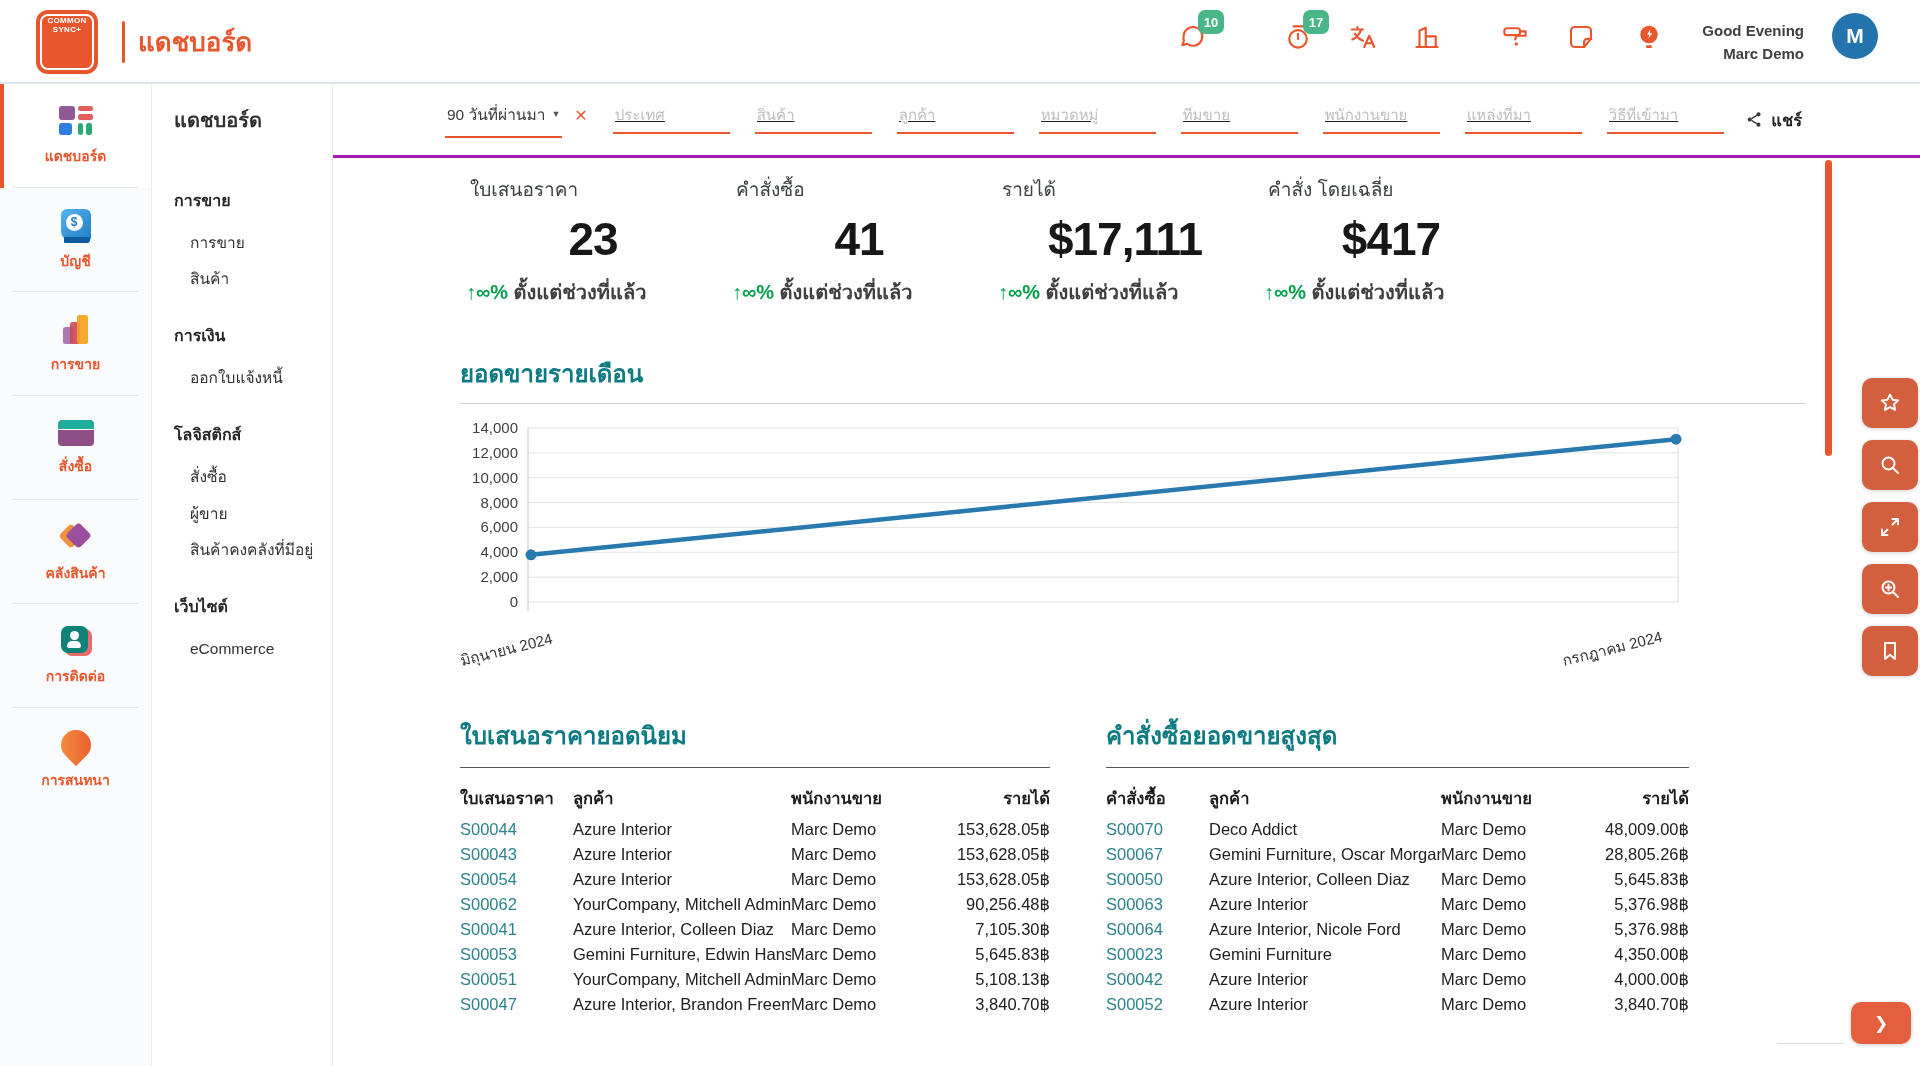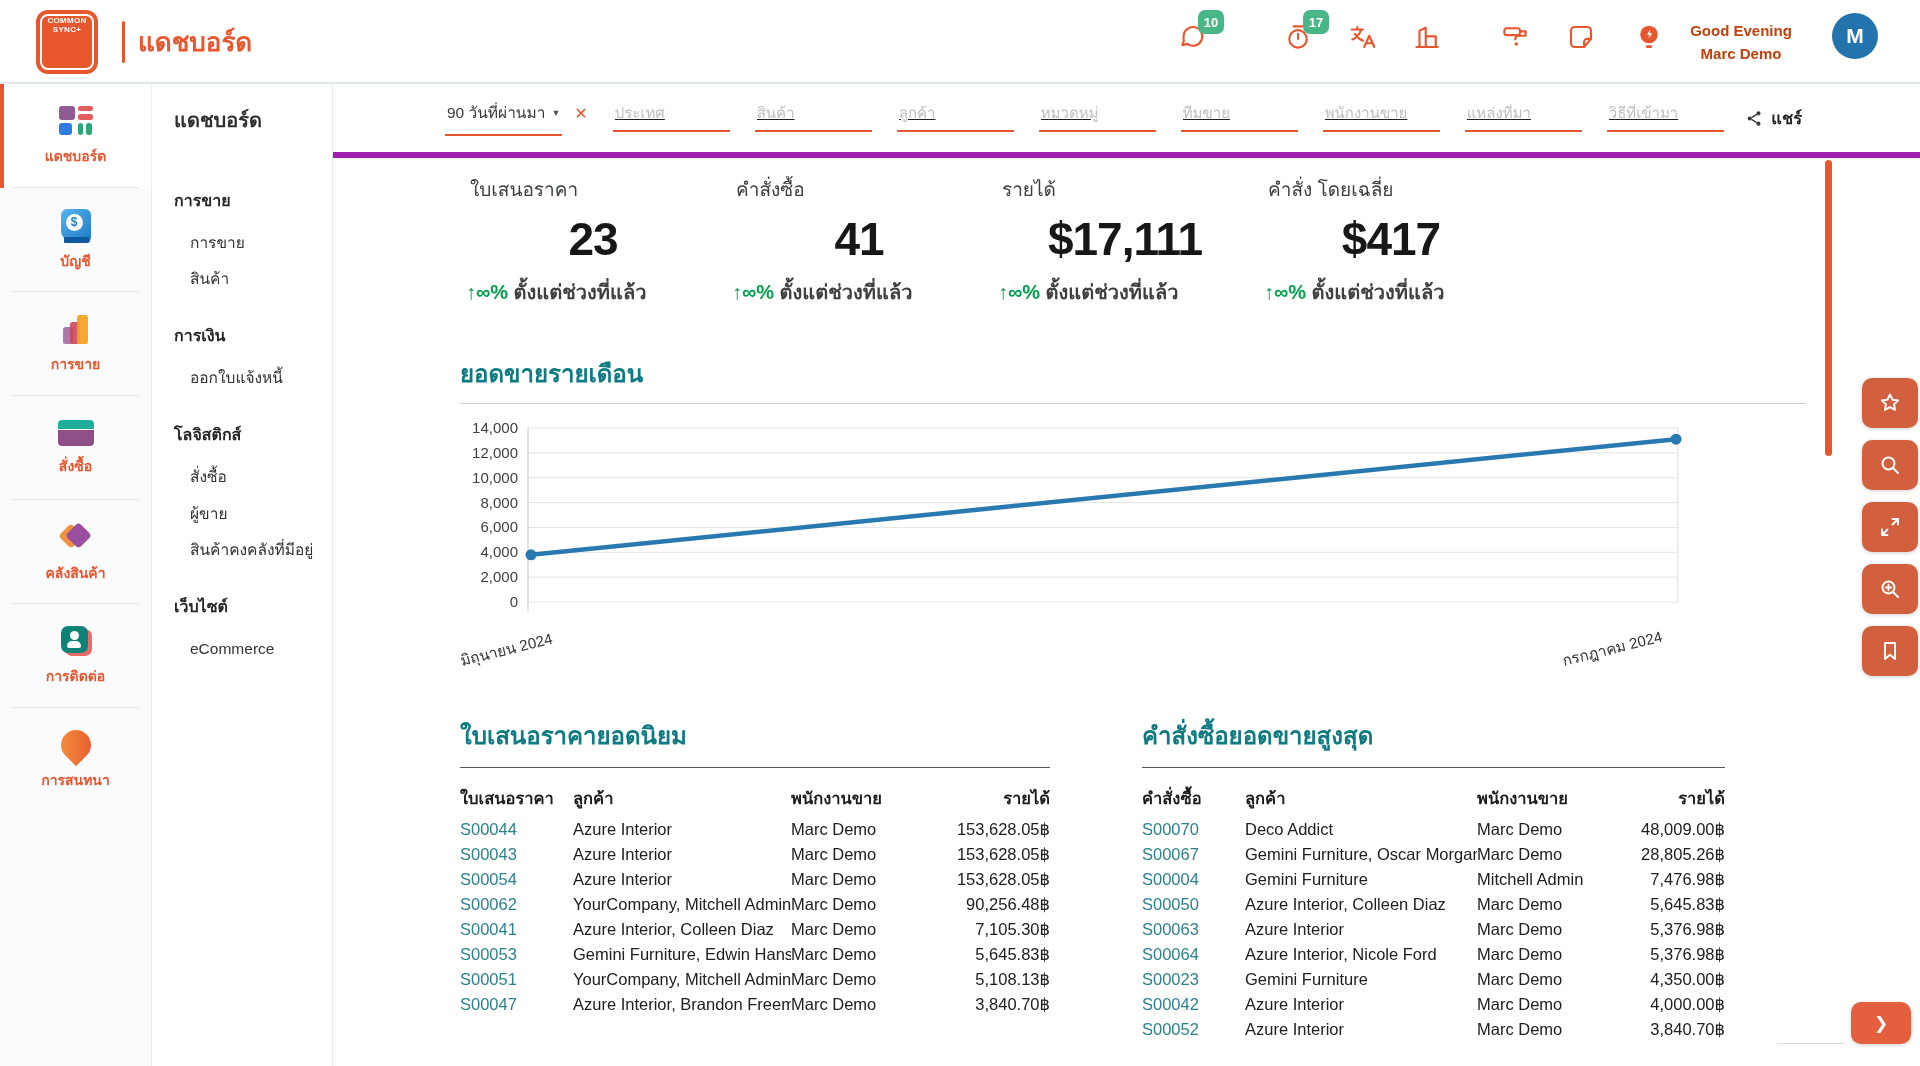--- a/index.html
+++ b/index.html
@@ -16,22 +16,22 @@
   .logo-inner span { color:#fff; font-size:8px; font-weight:bold; letter-spacing:.3px; line-height:1.15; }
   .logo-divider { position:absolute; left:122px; top:21px; width:3px; height:42px; background:#e8562e; border-radius:2px; }
   .app-title { position:absolute; left:138px; top:0; height:84px; line-height:84px;
     font-size:26px; font-weight:bold; color:#e8562e; }
   .hicon { position:absolute; top:22px; width:30px; height:30px; cursor:pointer; }
   .hicon svg { width:30px; height:30px; stroke:#e8562e; fill:none; stroke-width:1.7;
     stroke-linecap:round; stroke-linejoin:round; }
   .badge { position:absolute; top:-12px; right:-16px; min-width:26px; height:24px; padding:0 5px;
     background:#49b688; color:#fff; font-size:13px; font-weight:bold; border-radius:7px;
     display:flex; align-items:center; justify-content:center; }
-  .greeting { position:absolute; left:1678px; top:19px; width:126px; text-align:center;
-    color:#c2410c; font-size:15px; font-weight:bold; line-height:1.55; }
+  .greeting { position:absolute; left:1678px; top:19px; width:126px; text-align:right;
+    color:#404040; font-size:15px; font-weight:bold; line-height:1.55; }
   .avatar { position:absolute; left:1832px; top:13px; width:46px; height:46px; border-radius:50%;
     background:#2374ac; color:#fff; font-size:21px; font-weight:bold;
     display:flex; align-items:center; justify-content:center; cursor:pointer; }
 
   
   .rail { position:absolute; left:0; top:84px; width:152px; height:982px; background:#fafbfc;
     border-right:1px solid #ebedef; z-index:4; }
   .rail-item { position:relative; height:104px; display:flex; flex-direction:column;
     align-items:center; justify-content:center; gap:9px; cursor:pointer; }
   .rail-item::after { content:""; position:absolute; left:12px; right:12px; bottom:0; height:1px; background:#e4e6e8; }
@@ -74,21 +74,21 @@
   .submenu { position:absolute; left:152px; top:84px; width:181px; height:982px; background:#fff;
     border-right:1px solid #e9e9e9; z-index:3; }
   .page-title { padding:20px 0 0 22px; font-size:20px; font-weight:bold; color:#2f2f2f; }
   .menu { margin-top:52px; padding-left:22px; }
   .menu-group { margin-bottom:34px; }
   .menu-header { font-size:16px; font-weight:bold; color:#262626; margin-bottom:20px; }
   .menu-item { font-size:15.5px; color:#333; padding-left:16px; margin-bottom:16px; cursor:pointer; line-height:1.3; }
 
   
   .main { position:absolute; left:333px; top:84px; width:1587px; height:982px; background:#fff; }
-  .filter-row { height:74px; border-bottom:6px solid #a21caf; display:flex; align-items:center; padding-left:112px; }
+  .filter-row { height:74px; border-bottom:3px solid #a21caf; display:flex; align-items:center; padding-left:112px; }
   .active-filter { display:flex; align-items:center; gap:6px; border-bottom:2px solid #e8562e;
     padding:0 2px 9px 2px; cursor:pointer; }
   .active-filter .txt { font-size:15.5px; color:#3a3a3a; }
   .active-filter .caret { font-size:9px; color:#555; }
   .clear-x { color:#e8562e; font-size:16px; font-weight:bold; margin:0 0 9px 12px; cursor:pointer; }
   .filter-inputs { display:flex;text-decoration:underline; }
   .filter-inputs input { width:117px; margin-left:25px; border:none; outline:none; background:transparent;
     border-bottom:2px solid #e8562e; font-size:15px; color:#333; padding:0 0 9px 2px;
     font-family:"Liberation Sans","DejaVu Sans",sans-serif; }
   .filter-inputs input::placeholder { color:#bfbfbf; }
@@ -107,21 +107,21 @@
   .kpi-delta .green { color:#00a14b; }
   .kpi-delta .rest { color:#3f3f3f; }
 
   
   .chart-card { margin-top:46px; width:1346px; }
   .section-title { font-size:24px; font-weight:bold; color:#0e7a82; padding-bottom:10px; }
   .chart-card .section-title { border-bottom:1px solid #cfcfcf; }
   .chart-wrap { margin-top:10px; }
 
   
-  .tables-row { margin-top:36px; display:flex; gap:92px; }
+  .tables-row { margin-top:36px; display:flex; gap:56px; }
   .table-card .section-title { border-bottom:1.5px solid #555; padding-bottom:12px; }
   .t-left { width:590px; } .t-right { width:583px; }
   table { border-collapse:collapse; margin-top:12px; table-layout:fixed; width:100%; }
   th { text-align:left; font-size:16.5px; font-weight:bold; color:#1c1c1c; padding:5px 0 6px 0; }
   th.num, td.num { text-align:right; }
   td { font-size:16.5px; color:#202020; padding:3px 0; white-space:nowrap; overflow:hidden; }
   td.id { color:#2b828d; cursor:pointer; }
 
   
   .scroll-thumb { position:absolute; left:1825px; top:160px; width:7px; height:296px;
@@ -466,26 +466,20 @@
                 <td>Marc Demo</td>
                 <td class="num">48,009.00฿</td>
               </tr>
               <tr>
                 <td class="id">S00067</td>
                 <td>Gemini Furniture, Oscar Morgan</td>
                 <td>Marc Demo</td>
                 <td class="num">28,805.26฿</td>
               </tr>
               <tr>
-                <td class="id">S00004</td>
-                <td>Gemini Furniture</td>
-                <td>Mitchell Admin</td>
-                <td class="num">7,476.98฿</td>
-              </tr>
-              <tr>
                 <td class="id">S00050</td>
                 <td>Azure Interior, Colleen Diaz</td>
                 <td>Marc Demo</td>
                 <td class="num">5,645.83฿</td>
               </tr>
               <tr>
                 <td class="id">S00063</td>
                 <td>Azure Interior</td>
                 <td>Marc Demo</td>
                 <td class="num">5,376.98฿</td>

